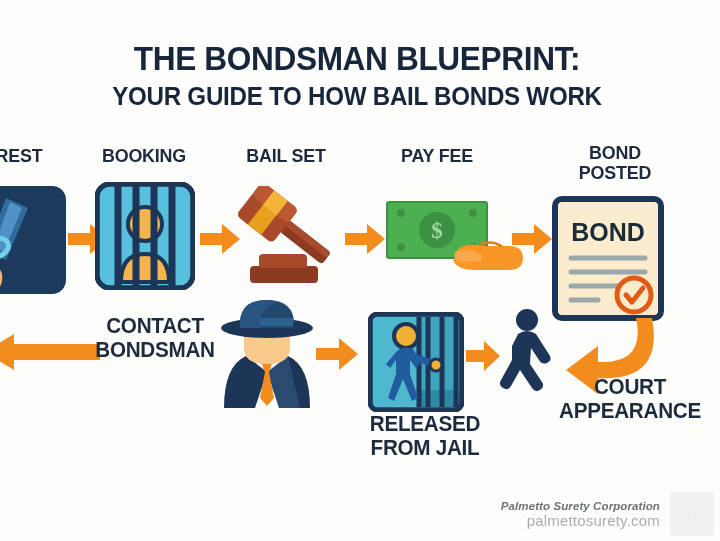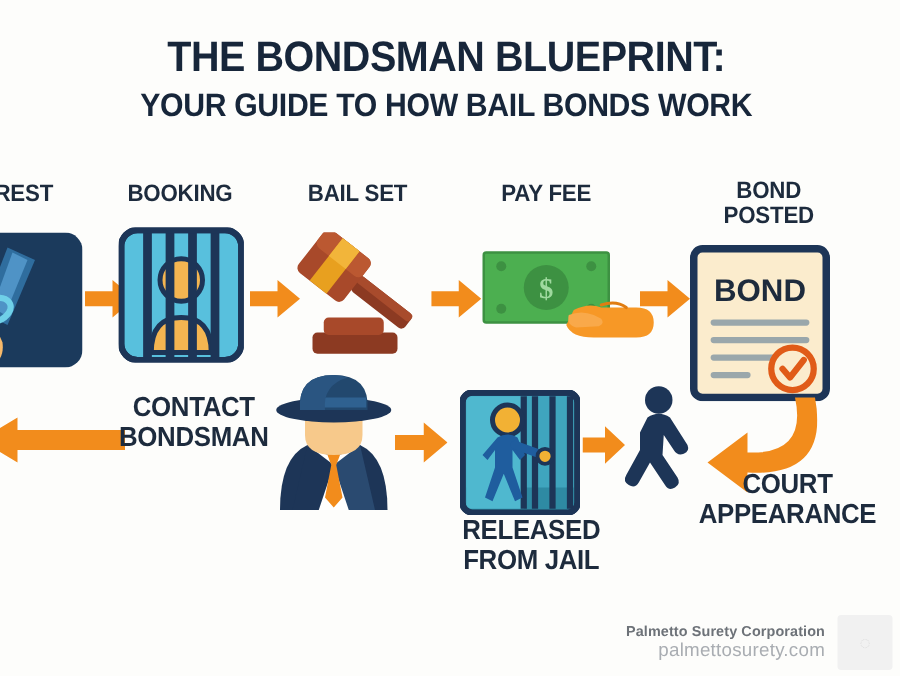--- a/index.html
+++ b/index.html
@@ -7,21 +7,21 @@
     width:720px;height:541px;overflow:hidden;
     background:#fdfdfb;
     font-family:"Liberation Sans", sans-serif;
     position:relative;
     -webkit-font-smoothing:antialiased;
   }
   .stage{position:absolute;inset:0;}
   .abs{position:absolute;}
 
   
-  .title-block{left:0;top:28px;width:714px;text-align:center;}
+  .title-block{left:0;top:40px;width:714px;text-align:center;}
   .title-main{
     font-size:34px;font-weight:bold;color:#17263a;
     letter-spacing:-0.4px;line-height:1.08;
     font-stretch:condensed;
     transform:scaleX(0.93);
   }
   .title-sub{
     font-size:26px;font-weight:bold;color:#17263a;
     letter-spacing:-0.3px;line-height:1.12;margin-top:5px;
     transform:scaleX(0.93);
@@ -35,21 +35,21 @@
   }
   .biglabel{
     font-size:22px;font-weight:bold;color:#1d2b3d;
     letter-spacing:-0.3px;line-height:1.08;text-align:center;
     transform:scaleX(0.94);
   }
 
   
   .footer-name{
     font-size:11.5px;font-weight:bold;color:#6d7278;
-    letter-spacing:0.1px;text-align:right;
+    letter-spacing:0.1px;text-align:right;font-style:italic;
   }
   .footer-url{
     font-size:15px;color:#a9adb2;letter-spacing:0.2px;text-align:right;
   }
   .footer-logo{
     width:44px;height:44px;background:#f1f1f1;border-radius:3px;
   }
   .footer-logo-glyph{
     width:100%;height:100%;display:flex;align-items:center;justify-content:center;
     color:#dcdcdc;font-size:15px;font-weight:bold;

